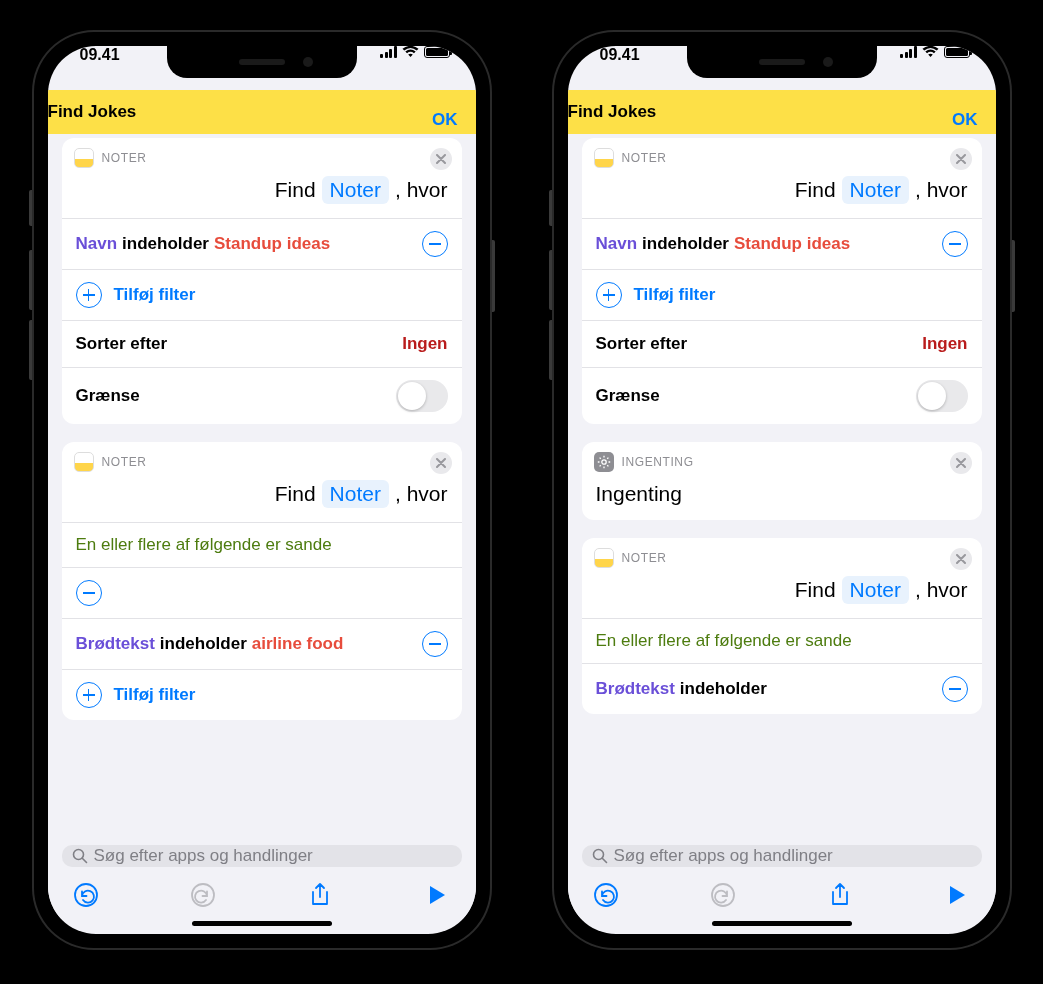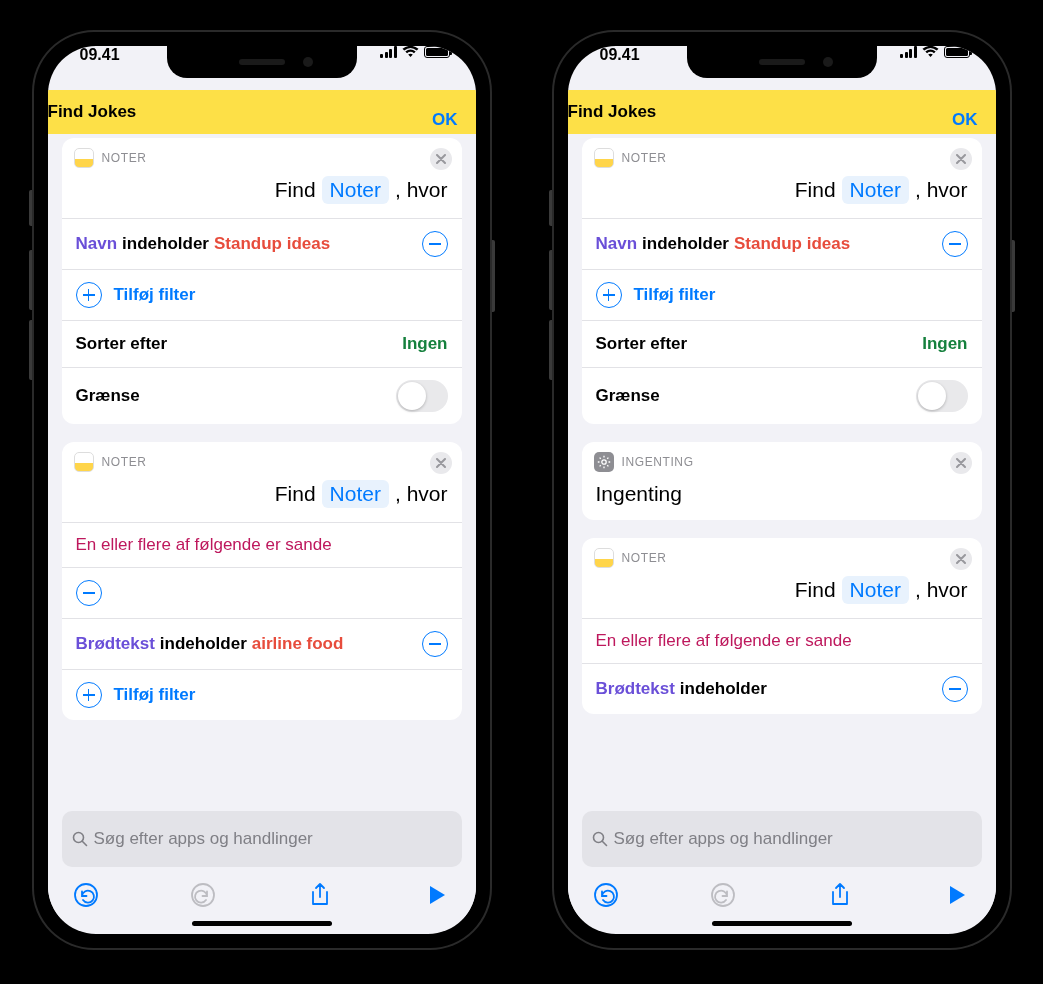--- a/index.html
+++ b/index.html
@@ -183,21 +183,21 @@
     display:flex; align-items:center; justify-content:center;
     color:#007aff;
     flex-shrink:0;
   }
   .minus-circ::before { content:""; width:12px; height:1.5px; background:#007aff; }
   .plus-circ { position:relative; }
   .plus-circ::before { content:""; position:absolute; width:12px; height:1.5px; background:#007aff; }
   .plus-circ::after  { content:""; position:absolute; width:1.5px; height:12px; background:#007aff; }
 
   .row-addfilter { gap:12px; justify-content:flex-start; color:#007aff; }
-  .row-sort .val { color:#15803d;margin-left:8px; }
+  .row-sort .val { color:#b91c1c;margin-left:8px; }
   .switch {
     width:52px; height:32px;
     border-radius:16px;
     background:#e9e9eb;
     position:relative;
   }
   .switch::after {
     content:"";
     position:absolute;
     width:28px; height:28px;
@@ -209,21 +209,21 @@
 
   .nothing-title { padding: 6px 14px 14px; font-size:21px; color:#000; }
 
   .search-wrap {
     padding: 2px 14px 6px;
     background:#f2f2f7;
   }
   .search-field {
     background:#e3e3e8;
     border-radius:10px;
-    height:56px;
+    height:22px;
     display:flex;
     align-items:center;
     gap:6px;
     padding:0 10px;
     color:#7f7f85;
     font-size:17px;
   }
   .bottom-toolbar {
     display:flex;
     justify-content:space-between;
@@ -240,21 +240,21 @@
   .home-ind {
     width:140px; height:5px;
     background:#000;
     border-radius:3px;
     margin: 2px auto 8px;
   }
 
   svg { display:block; }
 
   
-  .row-cond { color:#be185d; font-size:17px; padding:12px 14px; }
+  .row-cond { color:#4d7c0f; font-size:17px; padding:12px 14px; }
 
 </style>
 </head>
 <body>
 
 <div class="phone">
   <div class="side-btn-1"></div>
     <div class="side-btn-2"></div>
   <div class="screen">
     <div class="notch">

